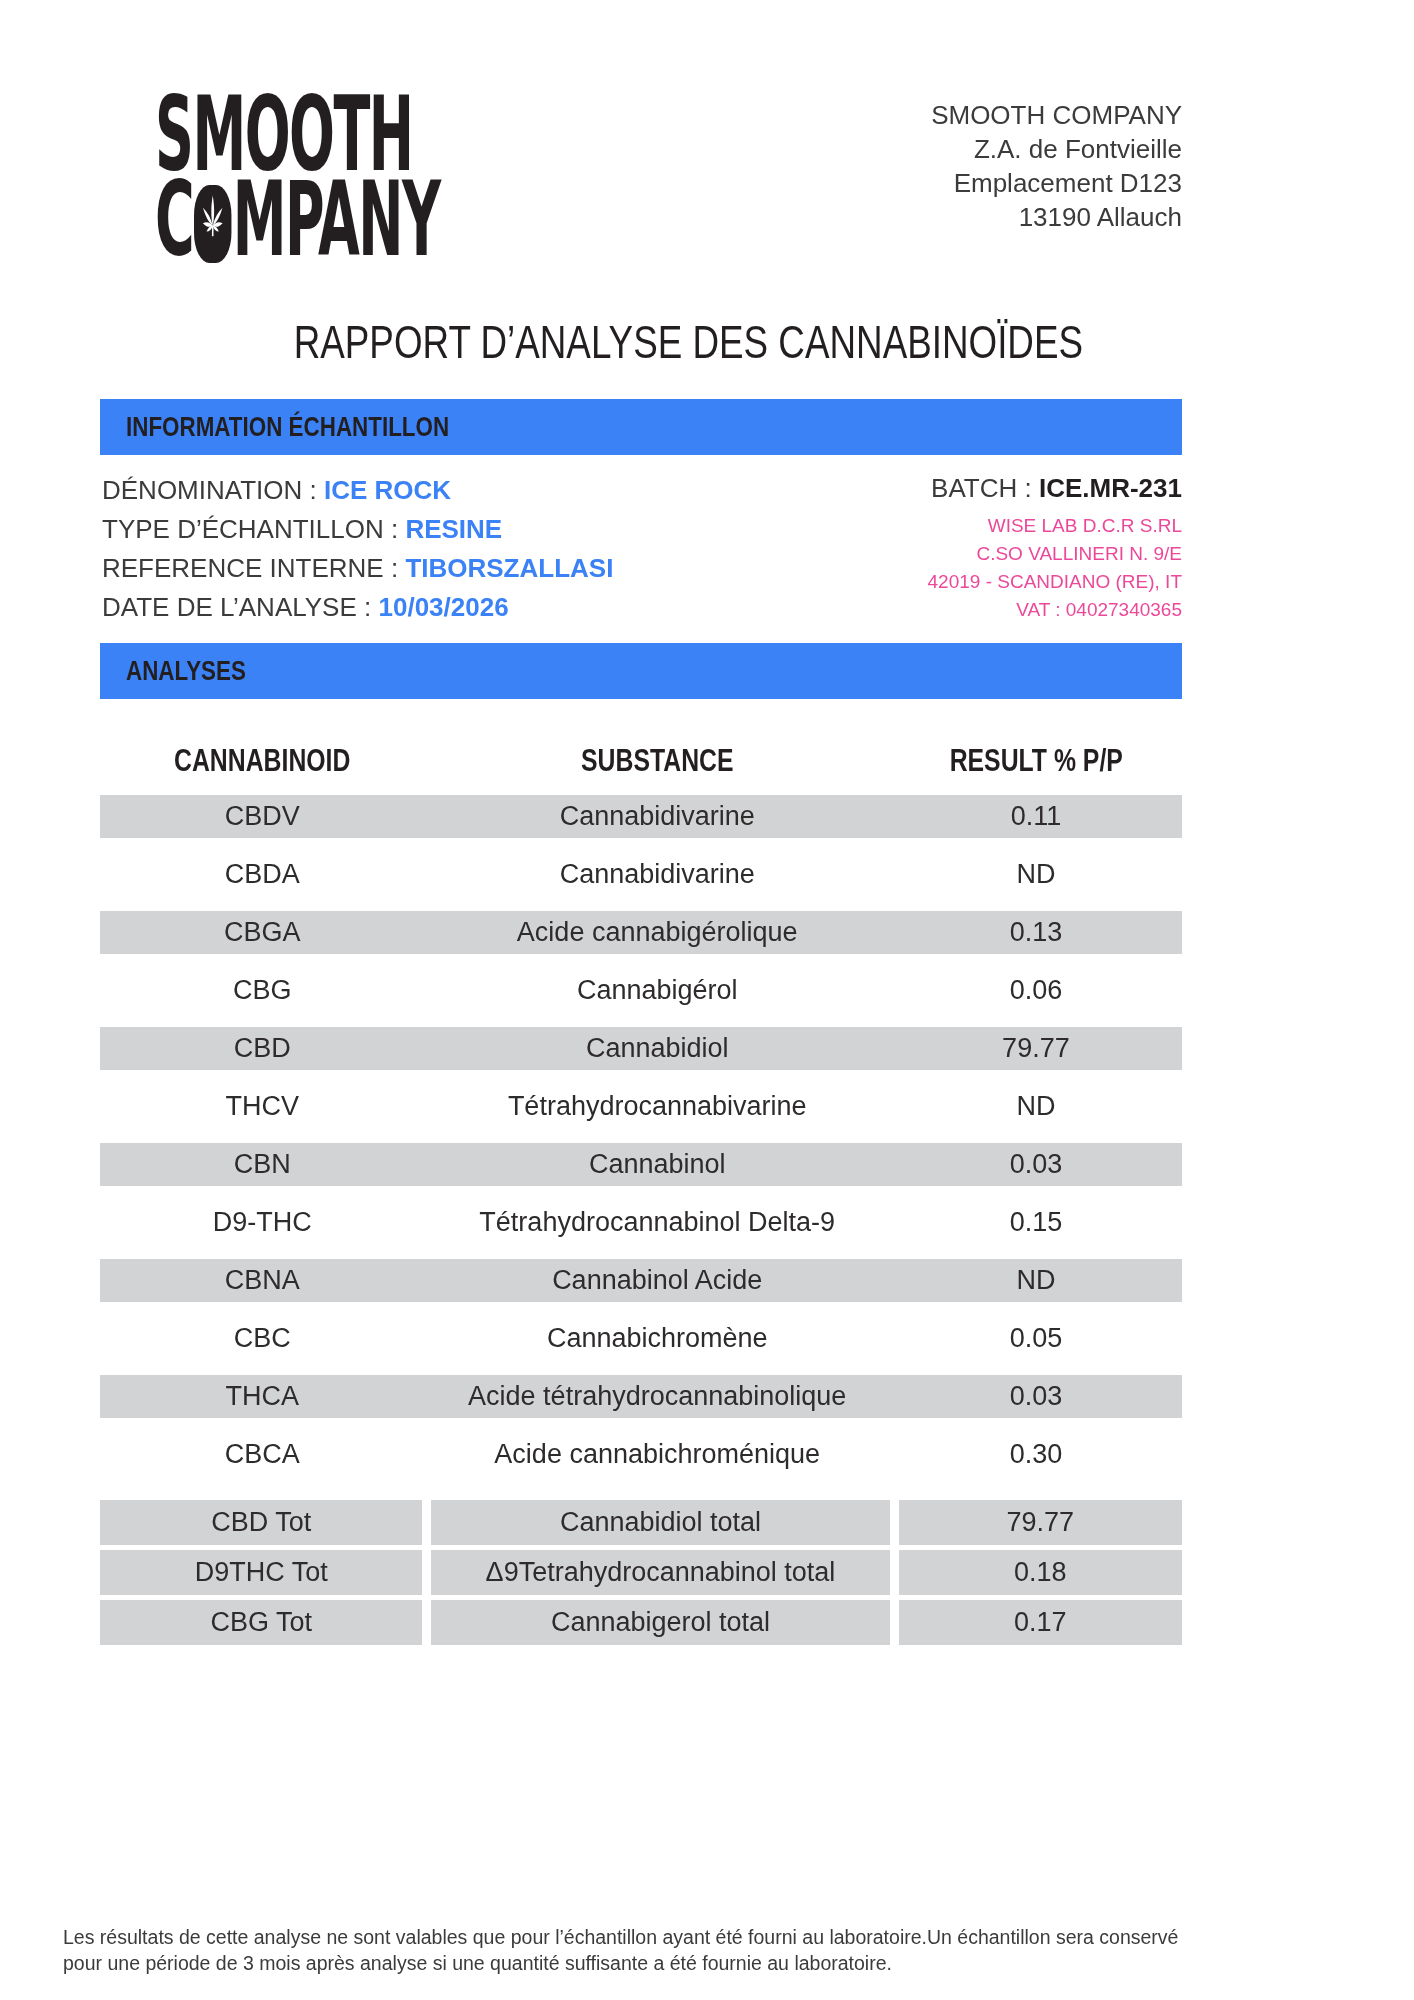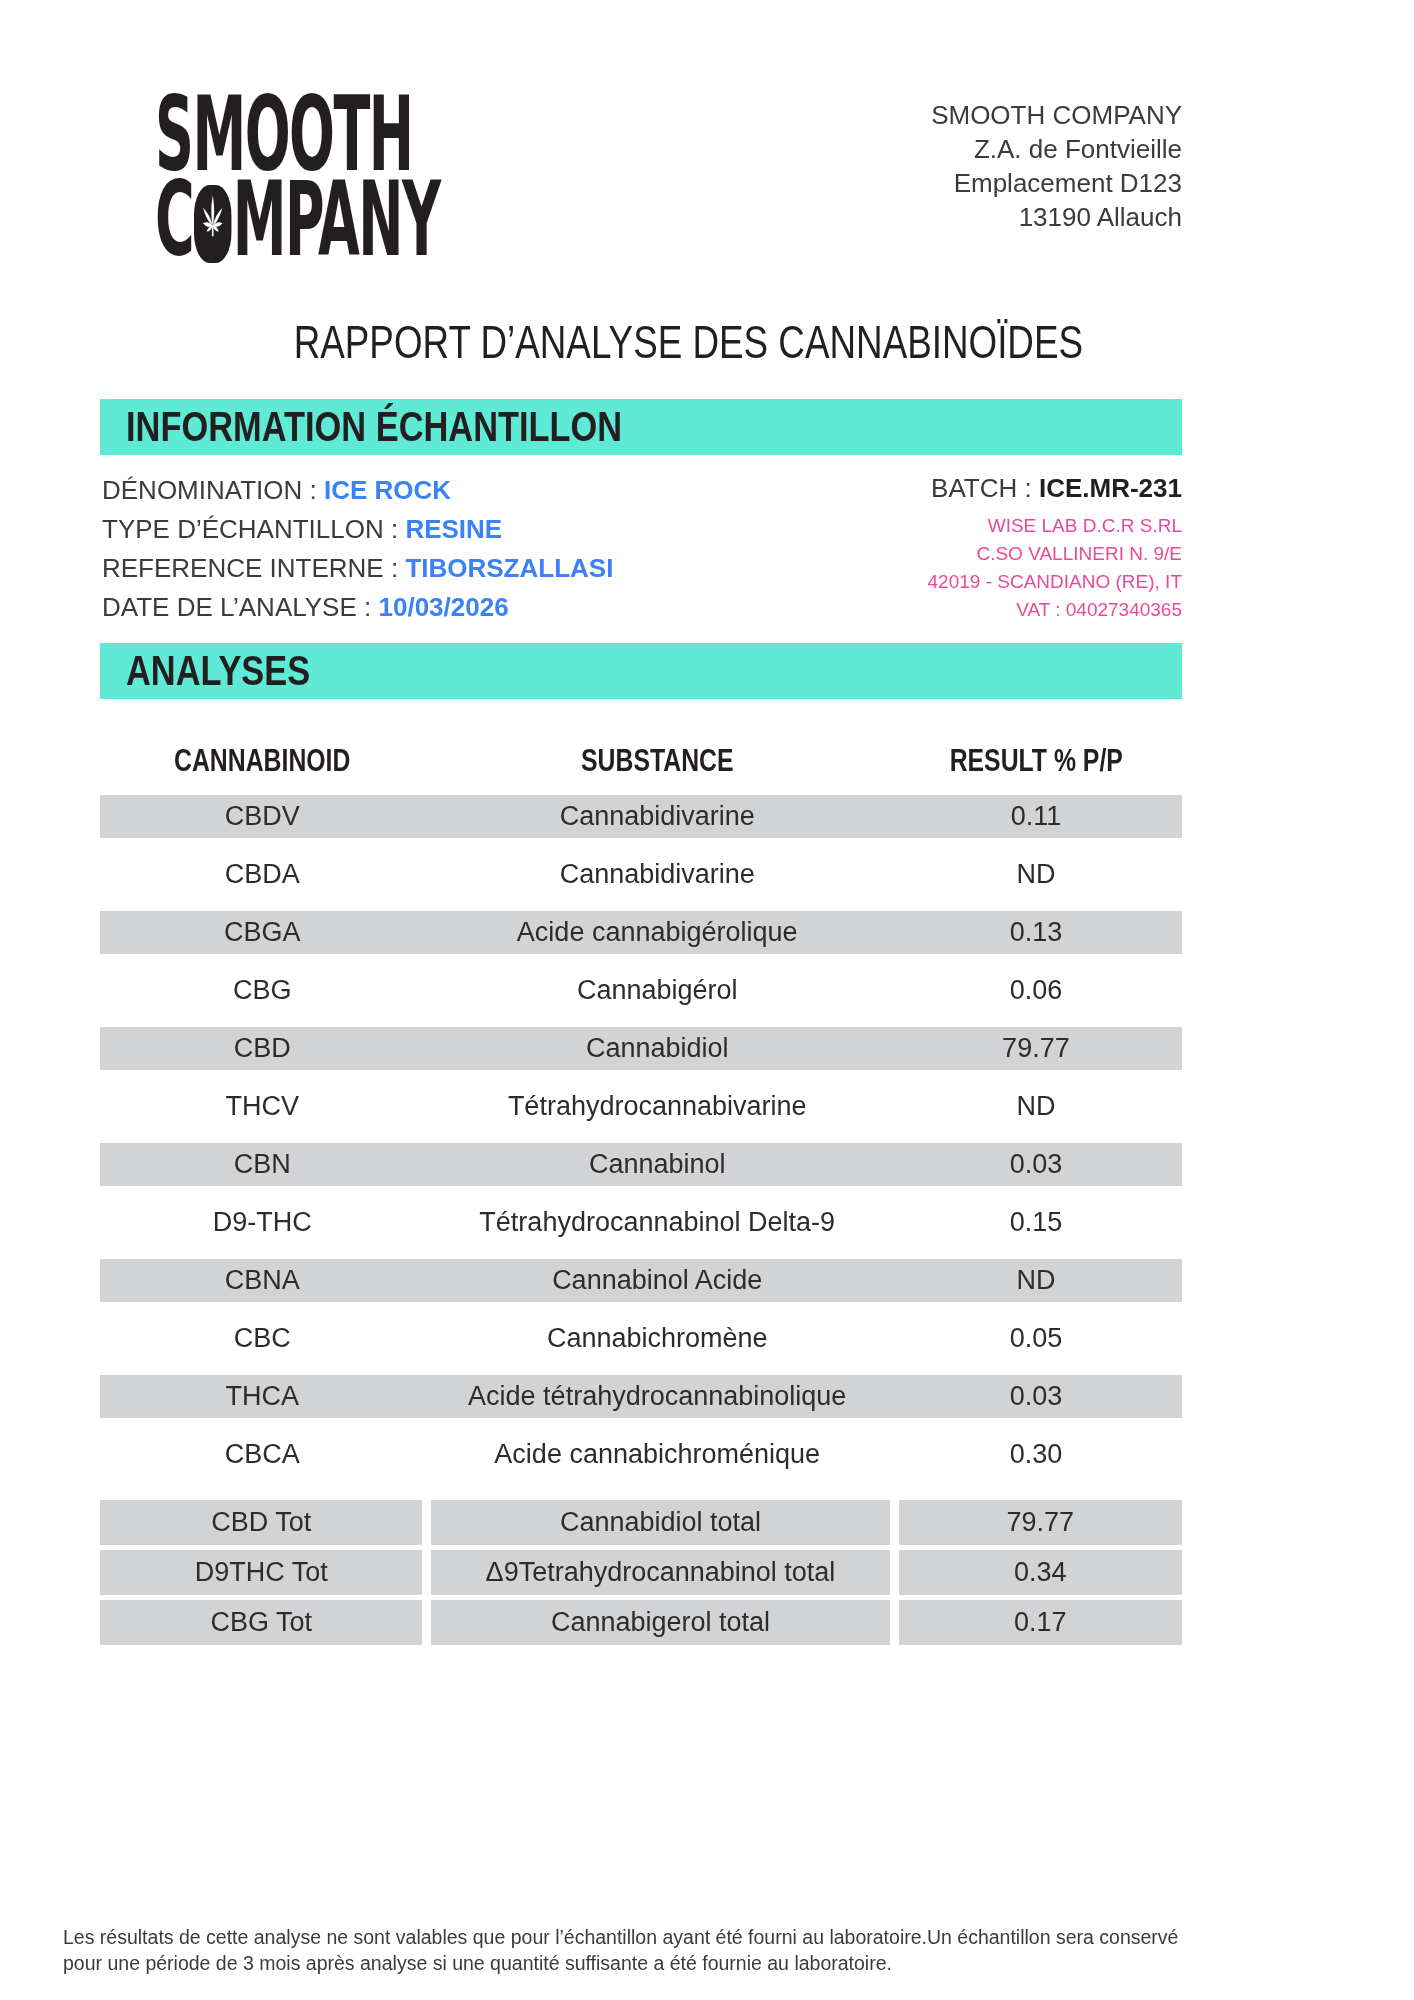--- a/index.html
+++ b/index.html
@@ -41,25 +41,25 @@
   .leaf-o svg { position:absolute; left:6px; top:7px; width:60px; height:64px; }
   .address { text-align:right; font-size:26px; line-height:34px; color:#3c3a3b; padding-top:6px; }
 
   
   .title { text-align:right; margin-top:52px; font-size:46px; font-weight:normal; color:#231f20; }
   .cond-c { display:inline-block; transform:scaleX(0.80); transform-origin:center; }
   .cond-l { display:inline-block; transform:scaleX(0.80); transform-origin:left center; }
 
   
   .section-bar {
-    background:#5eead4;
+    background:#3b82f6;
     height:56px;
     display:flex; align-items:center;
     padding-left:26px;
-    font-size:43px; font-weight:bold; color:#231f20;
+    font-size:28px; font-weight:bold; color:#231f20;
   }
   .bar-info { margin-top:30px; }
   .bar-analyses { margin-top:16px; }
 
   
   .info-wrap { display:flex; justify-content:space-between; margin-top:16px; }
   .info-fields { font-size:26px; line-height:39px; color:#3c3a3b; padding-left:2px; }
   .info-fields b { color:#3b82f6; }
   .batch-block { text-align:right; padding-top:2px; }
   .batch-line { font-size:26px; color:#3c3a3b; }
@@ -230,21 +230,21 @@
 
     <div class="totals">
       <div class="trow">
           <div class="tcell t1">CBD Tot</div>
           <div class="tcell t2">Cannabidiol total</div>
           <div class="tcell t3">79.77</div>
         </div>
       <div class="trow">
           <div class="tcell t1">D9THC Tot</div>
           <div class="tcell t2">Δ9Tetrahydrocannabinol total</div>
-          <div class="tcell t3">0.34</div>
+          <div class="tcell t3">0.18</div>
         </div>
       <div class="trow">
           <div class="tcell t1">CBG Tot</div>
           <div class="tcell t2">Cannabigerol total</div>
           <div class="tcell t3">0.17</div>
         </div>
     </div>
 
   </div>
 

